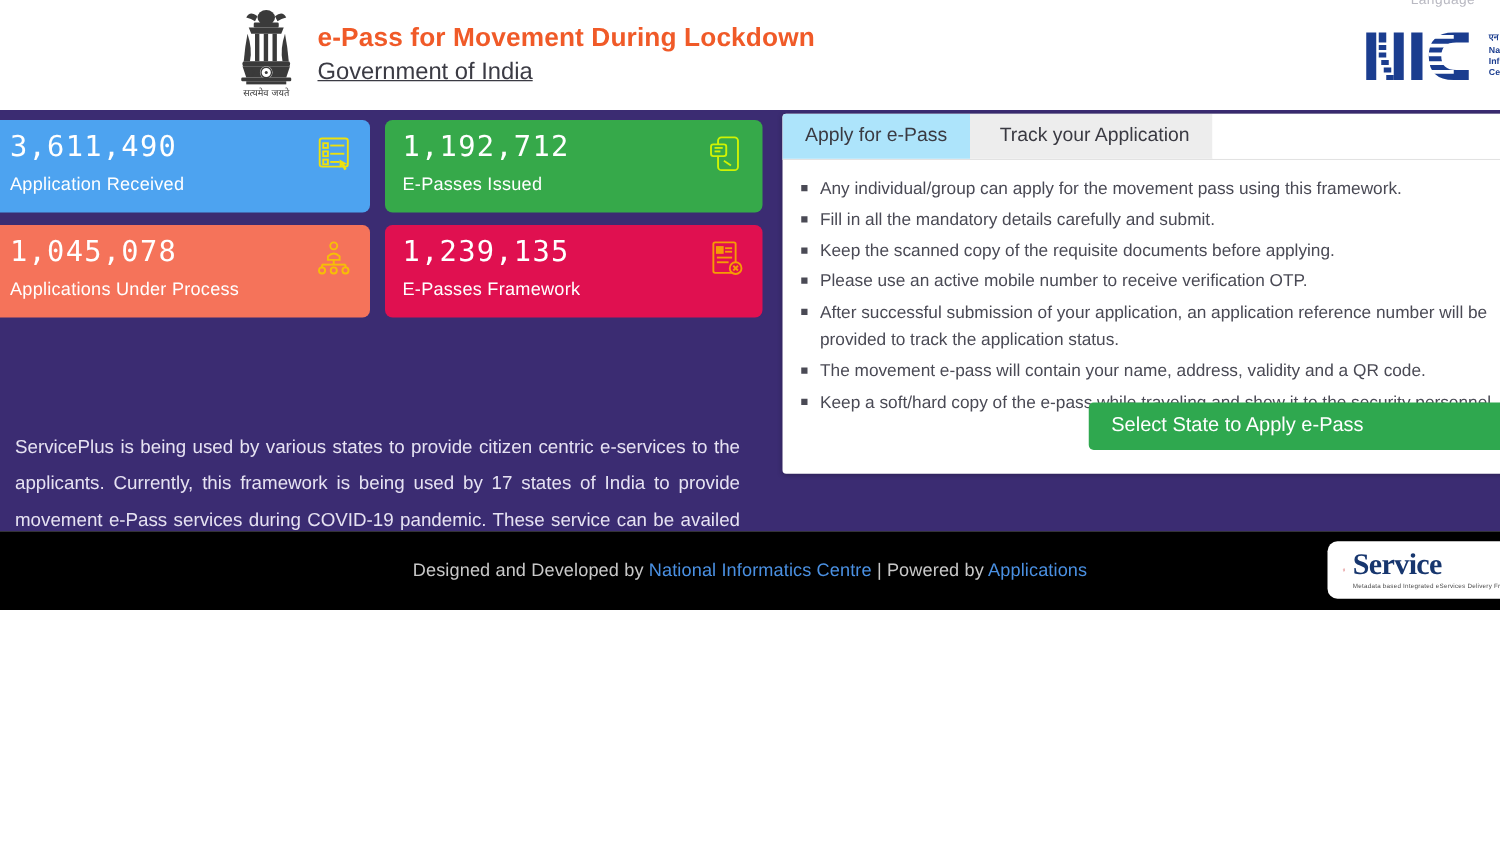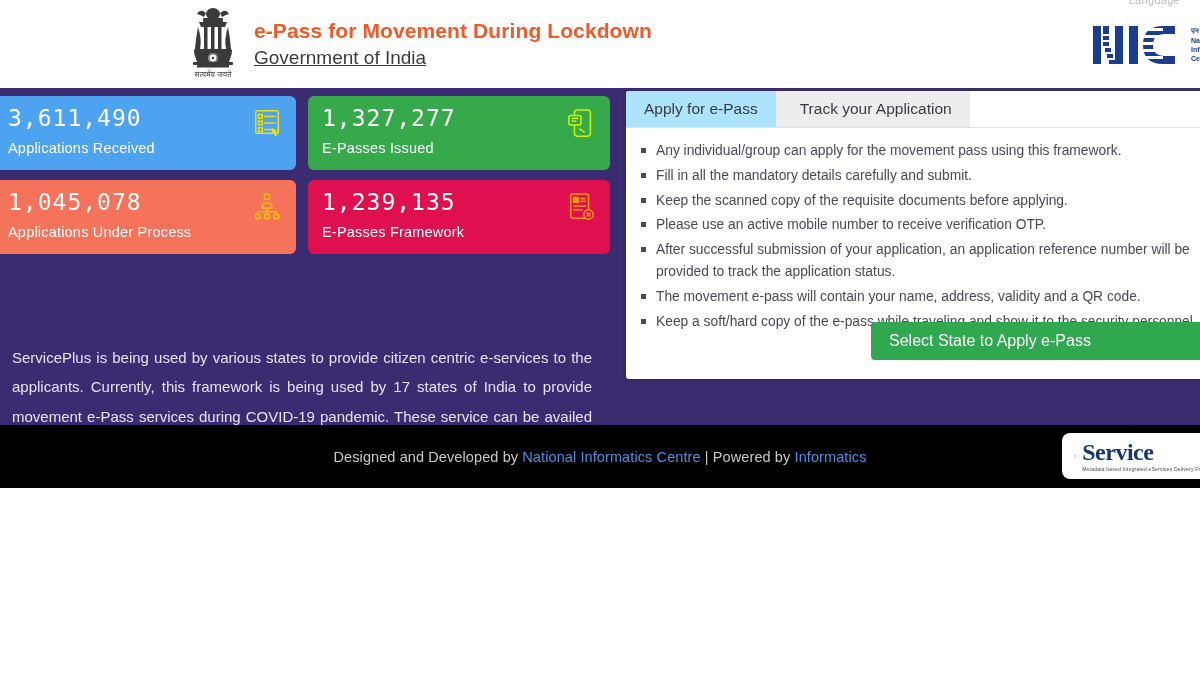--- a/index.html
+++ b/index.html
@@ -328,37 +328,37 @@
     </div>
   </div>
 
   <div class="purple">
 
     <div class="cards">
       <div class="card-row">
 
         <div class="card blue">
           <div class="card-num">3,611,490</div>
-          <div class="card-label">Applications Received</div>
+          <div class="card-label">Application Received</div>
           <svg class="card-icon" viewBox="0 0 32 32">
             <g fill="none" stroke="#f7e400" stroke-width="1.6">
               <rect x="4" y="3" width="24" height="24" rx="2"></rect>
               <rect x="7" y="7" width="4" height="4"></rect>
               <line x1="13" y1="9" x2="25" y2="9"></line>
               <rect x="7" y="14" width="4" height="4"></rect>
               <line x1="13" y1="16" x2="25" y2="16"></line>
               <rect x="7" y="21" width="4" height="4"></rect>
               <line x1="13" y1="23" x2="21" y2="23"></line>
             </g>
             <path d="M21 21 l0 7 l2-2 l2 4 l2-1 l-2-4 l3 0 Z" fill="#f7e400"></path>
           </svg>
         </div>
 
         <div class="card green">
-          <div class="card-num">1,327,277</div>
+          <div class="card-num">1,192,712</div>
           <div class="card-label">E-Passes Issued</div>
           <svg class="card-icon" viewBox="0 0 32 32">
             <g fill="none" stroke="#d8f800" stroke-width="1.6">
               <rect x="9" y="2" width="17" height="28" rx="3"></rect>
               <rect x="3" y="8" width="13" height="10" rx="2" fill="#36a94a"></rect>
               <line x1="6" y1="11" x2="13" y2="11"></line>
               <line x1="6" y1="14" x2="11" y2="14"></line>
               <path d="M14 22 l6 4"></path>
             </g>
           </svg>
@@ -426,21 +426,21 @@
 
       <div class="select-state">
         <span>Select State to Apply e-Pass</span>
 
       </div>
     </div>
   </div>
 
   <div class="footer">
     <div class="footer-text">
-      <span>Designed and Developed by </span><a href="#">National Informatics Centre</a><span> | Powered by </span><a href="#">Informatics</a>
+      <span>Designed and Developed by </span><a href="#">National Informatics Centre</a><span> | Powered by </span><a href="#">Applications</a>
     </div>
 
     <div class="sp-logo">
       <svg width="30" height="32" viewBox="0 0 30 32">
         <path d="M22 5 Q8 3 6 11 Q5 18 16 19 Q25 20 23 25 Q20 30 9 27" fill="none" stroke="#c9252d" stroke-width="3.4" stroke-linecap="round"></path>
         <path d="M20 3 L26 9 L19 11 Z" fill="#c9252d"></path>
       </svg>
       <div>
         <div class="sp-word">Service</div>
         <div class="sp-tag">Metadata based Integrated eServices Delivery Framework</div>

